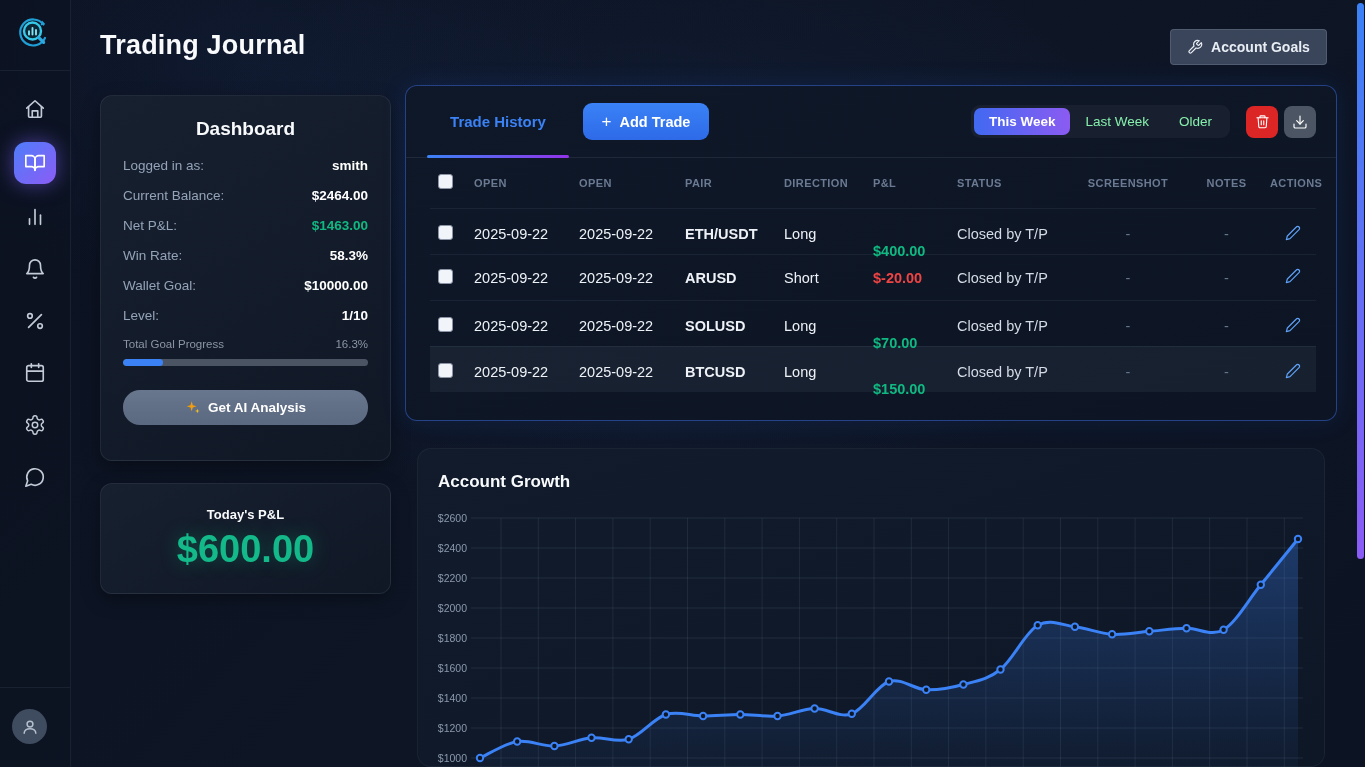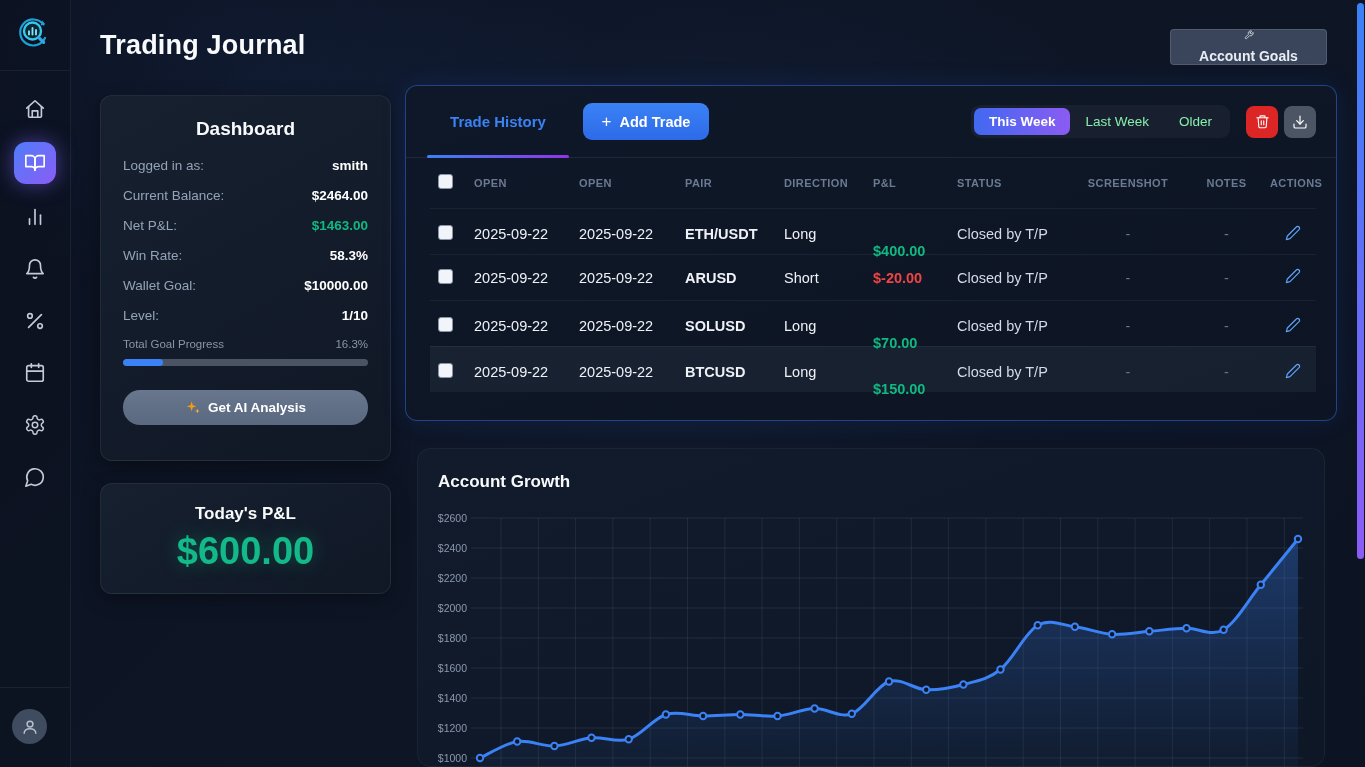--- a/index.html
+++ b/index.html
@@ -24,40 +24,40 @@
     background:linear-gradient(135deg,#4f7df9,#8b5cf6);color:#fff;
     box-shadow:0 0 20px rgba(124,92,246,.55);}
   .side-footer{position:absolute;left:0;bottom:0;width:100%;height:80px;border-top:1px solid rgba(148,163,184,.10);}
   .avatar{position:absolute;left:12px;top:21px;width:35px;height:35px;border-radius:50%;background:#3f4b5e;display:flex;align-items:center;justify-content:center;color:#b6c0cf;cursor:pointer;}
 
   
   .page-title{position:absolute;left:100px;top:30px;font-size:27px;font-weight:bold;color:#f8fafc;letter-spacing:.2px;}
   .goals-btn{position:absolute;left:1170px;top:29px;width:157px;height:36px;border-radius:4px;
     background:rgba(94,110,134,.55);border:1px solid rgba(148,163,184,.25);
     display:flex;align-items:center;justify-content:center;gap:8px;
-    color:#e8edf4;font-size:14px;font-weight:bold;cursor:pointer;flex-direction:column;}
+    color:#e8edf4;font-size:14px;font-weight:bold;cursor:pointer;}
 
   
   .card{position:absolute;border-radius:12px;background:linear-gradient(150deg,#17202f,#101826);
     border:1px solid rgba(148,163,184,.12);box-shadow:0 6px 18px rgba(0,0,0,.35);}
   .dash-card{left:100px;top:95px;width:291px;height:366px;padding:22px 22px 0;}
   .dash-title{font-size:19px;font-weight:bold;color:#f8fafc;margin-bottom:18px;text-align:center;}
   .stat-row{display:flex;justify-content:space-between;align-items:center;margin-bottom:15px;}
   .stat-label{font-size:13.5px;color:#94a3b8;}
   .stat-value{font-size:13.5px;font-weight:bold;color:#fff;}
   .prog-head{display:flex;justify-content:space-between;margin-top:7px;}
   .prog-label,.prog-pct{font-size:11.5px;color:#8b95a5;}
   .prog-track{margin-top:9px;height:7px;border-radius:4px;background:#4b5462;overflow:hidden;cursor:default;}
   .prog-fill{height:100%;border-radius:4px;background:#3b82f6;}
   .ai-btn{margin-top:24px;height:35px;width:100%;border:none;border-radius:17px;
     background:linear-gradient(#68778d,#5a6880);color:#fff;font-family:inherit;
     font-size:13.5px;font-weight:bold;display:flex;align-items:center;justify-content:center;gap:7px;cursor:pointer;}
 
   .today-card{left:100px;top:483px;width:291px;height:111px;display:flex;flex-direction:column;align-items:center;justify-content:center;gap:6px;}
-  .today-title{font-size:17px;font-weight:bold;color:#f8fafc;}
+  .today-title{font-size:13px;font-weight:bold;color:#f8fafc;}
   .today-value{font-size:38px;font-weight:bold;color:#14b98a;text-shadow:0 0 18px rgba(16,185,129,.35);}
 
   
   .trade-panel{position:absolute;left:405px;top:85px;width:932px;height:336px;border-radius:12px;
     background:linear-gradient(160deg,#0f1828,#0d1524);
     border:1px solid rgba(59,110,230,.50);box-shadow:0 0 26px rgba(37,99,235,.12);overflow:hidden;}
   .panel-toolbar{height:72px;display:flex;align-items:center;padding:0 20px 0 21px;border-bottom:1px solid rgba(148,163,184,.12);}
   .tab{position:relative;width:142px;height:100%;display:flex;align-items:center;justify-content:center;
     color:#3b82f6;font-size:15px;font-weight:bold;cursor:pointer;}
   .tab::after{content:"";position:absolute;left:0;right:0;bottom:-1px;height:3px;border-radius:2px;

